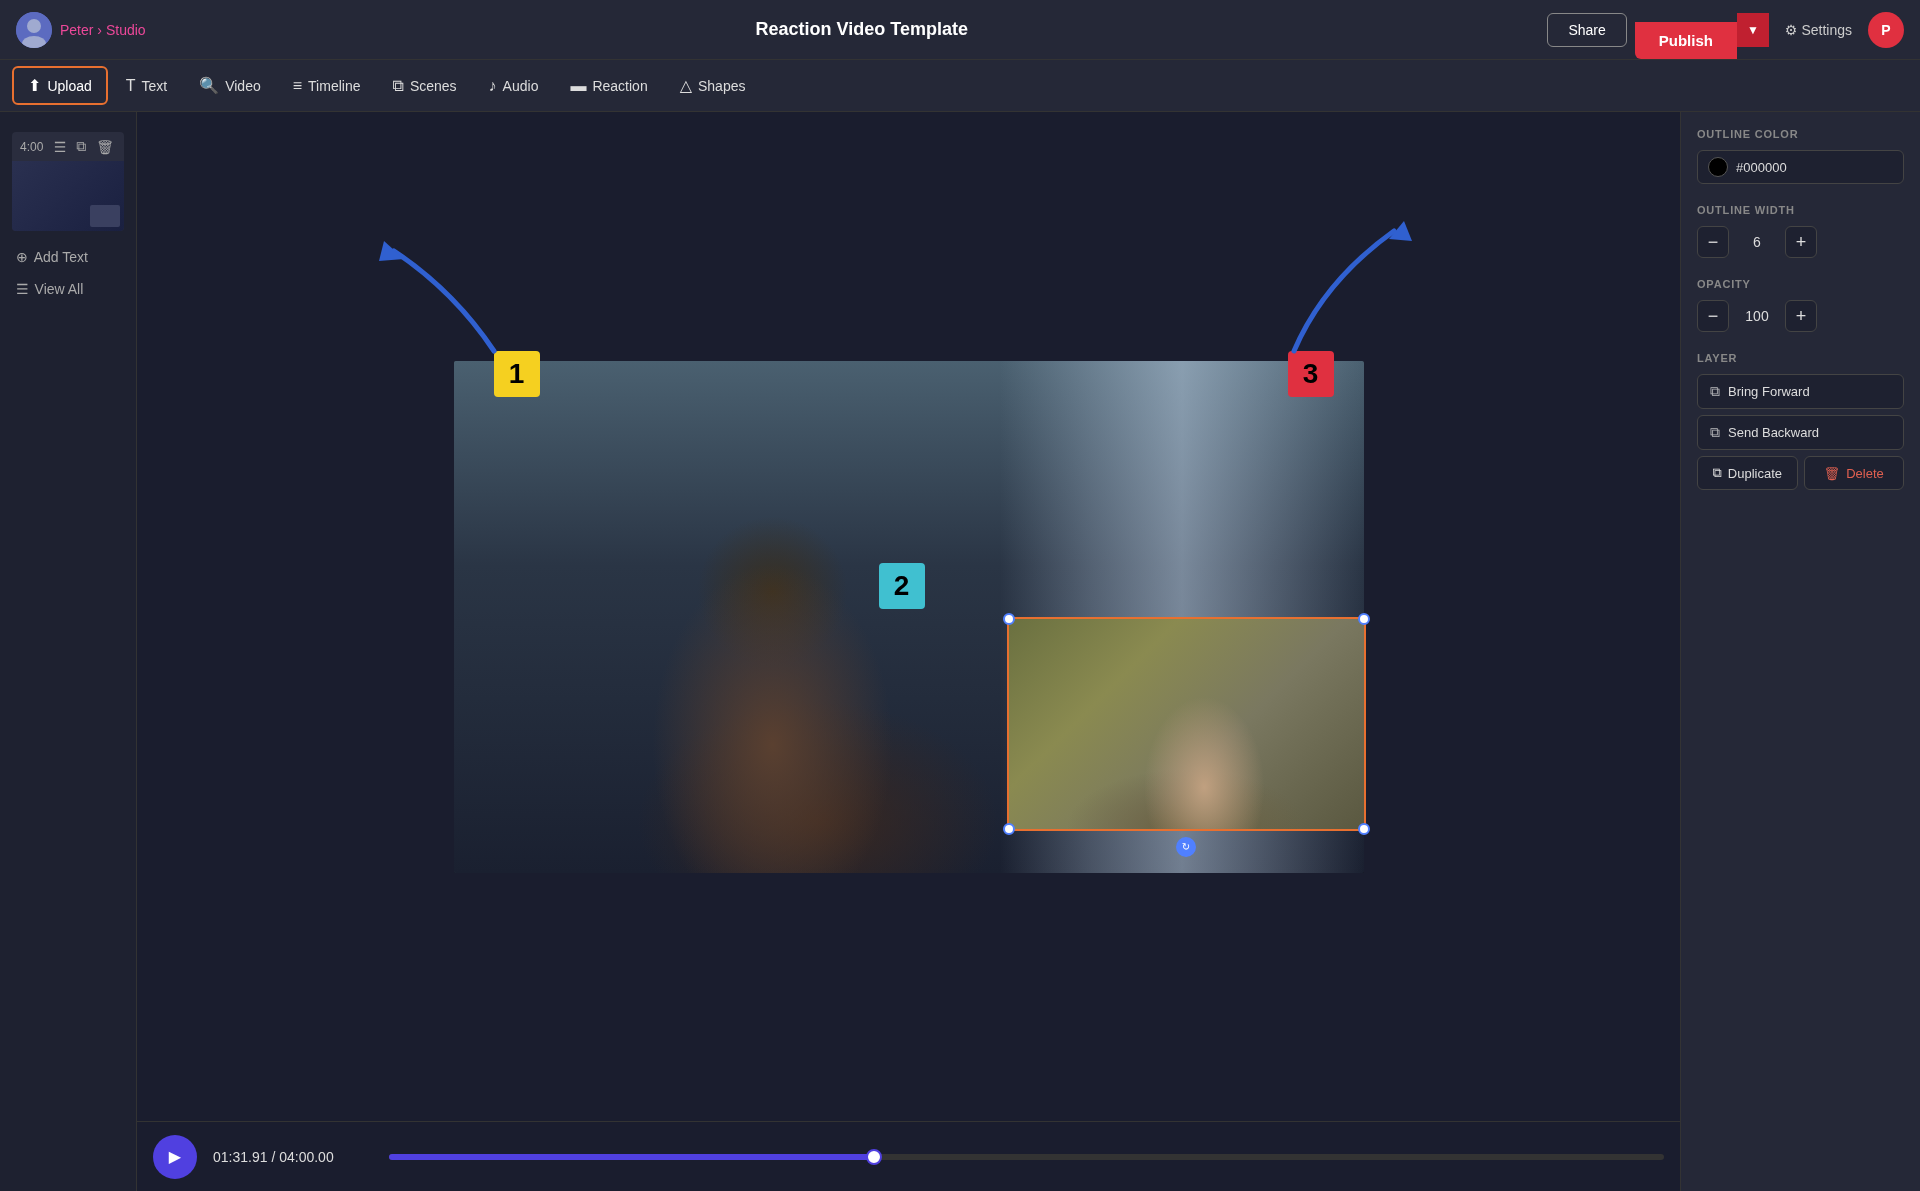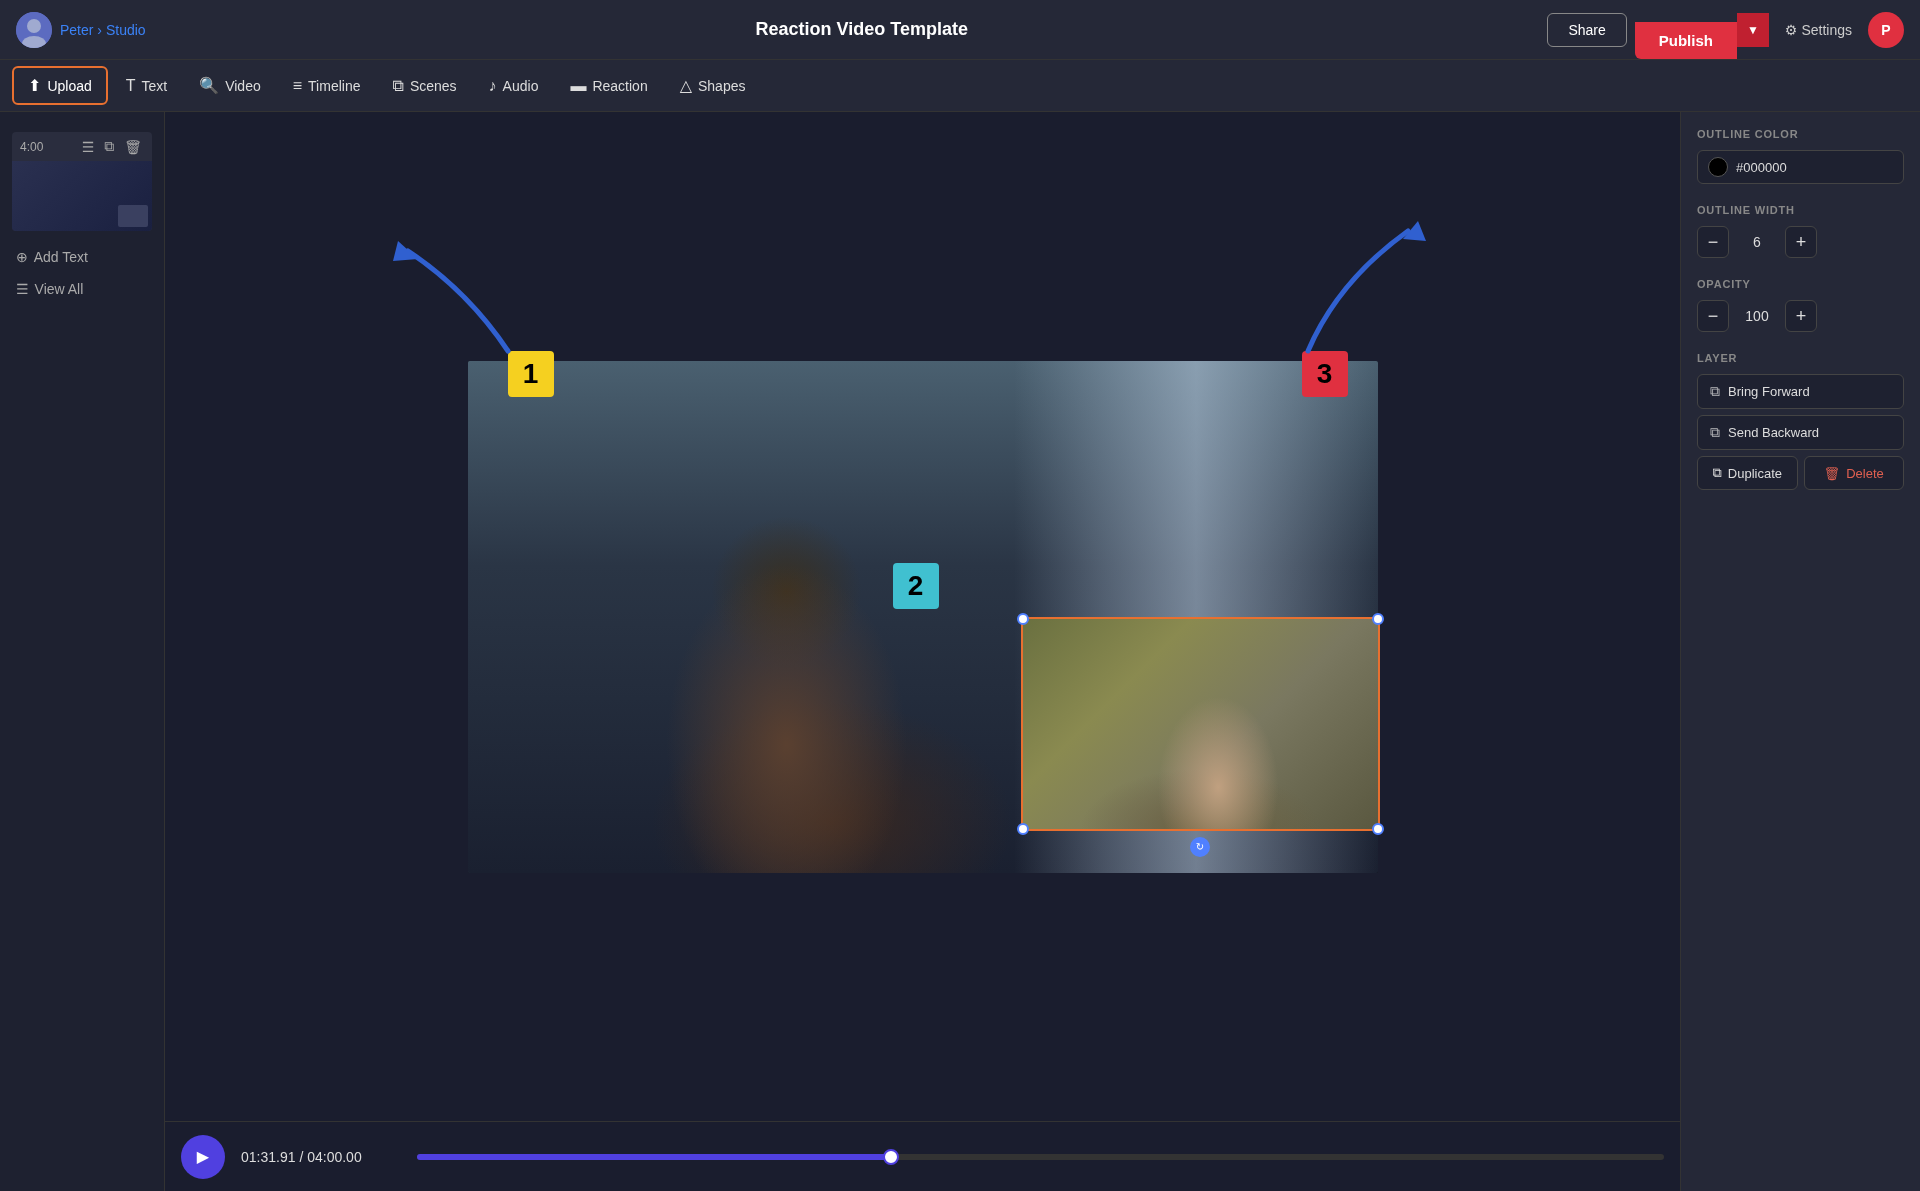--- a/index.html
+++ b/index.html
@@ -39,21 +39,21 @@
       align-items: center;
       justify-content: center;
       font-size: 14px;
       font-weight: bold;
       overflow: hidden;
     }
     .breadcrumb {
       font-size: 14px;
       color: #ccc;
     }
-    .breadcrumb span { color: #3b82f6; }
+    .breadcrumb span { color: #ec4899; }
     .nav-center {
       flex: 1;
       text-align: center;
     }
     .project-title {
       font-size: 18px;
       font-weight: 600;
       color: #fff;
     }
     .nav-right {
@@ -150,21 +150,21 @@
     .toolbar-btn .icon { font-size: 16px; }
 
     
     .main-area {
       display: flex;
       height: calc(1191px - 60px - 52px);
     }
 
     
     .sidebar-left {
-      width: 165px;
+      width: 137px;
       background: #1e2130;
       border-right: 1px solid #333;
       flex-shrink: 0;
       padding: 12px 0;
     }
     .scene-item {
       padding: 8px 12px;
       cursor: pointer;
     }
     .scene-thumb {

